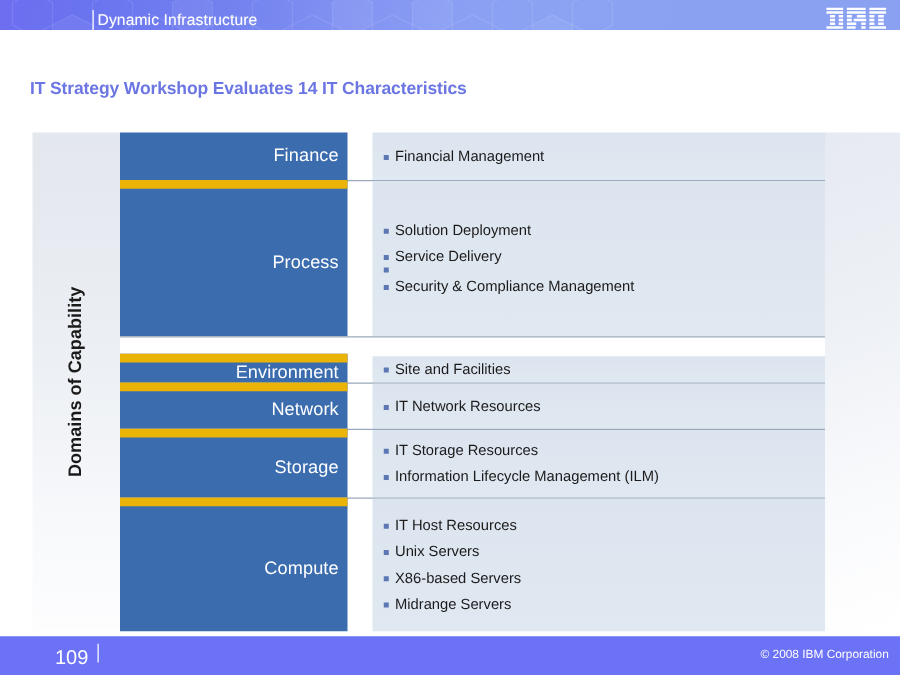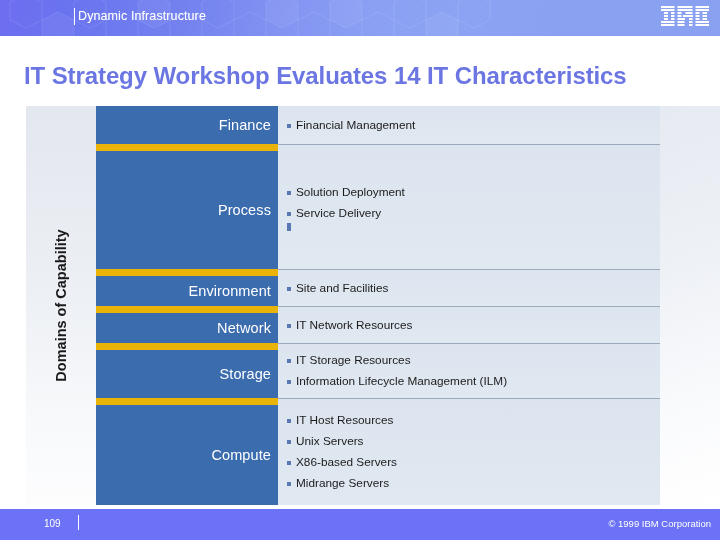--- a/index.html
+++ b/index.html
@@ -12,21 +12,21 @@
   #slide {
     position: relative;
     width: 720px; height: 540px;
     background: #ffffff;
     overflow: hidden;
   }
 
   
   #header-band {
     position: absolute; left: 0; top: 0;
-    width: 720px; height: 36px;
+    width: 720px; height: 24px;
     background: linear-gradient(100deg,
         #6d6ef0 0%, #6a74ef 10%, #7382ef 26%,
         #8394f2 40%, #8ba0f3 52%, #8ba3f2 64%,
         #8aa1f2 78%, #8aa0f1 100%);
     overflow: hidden;
   }
   #hex-pattern {
     position: absolute; left: 0; top: 0;
     width: 520px; height: 36px;
     opacity: .55;
@@ -45,21 +45,21 @@
     background: #ffffff;
   }
   #ibm-logo {
     position: absolute; right: 11px; top: 6px;
     width: 48px; height: 21px;
   }
 
   
   #page-title {
     position: absolute; left: 24px; top: 62px;
-    font-size: 24px;
+    font-size: 14px;
     font-weight: bold;
     color: #6b76e2;
     letter-spacing: -0.1px;
     white-space: nowrap;
   }
 
   
   #table-wrap {
     position: absolute;
     left: 26px; top: 106px;
@@ -115,20 +115,21 @@
 
   .items-cell {
     flex: 1 1 auto;
     box-sizing: border-box;
     padding: 0 8px 0 9px;
     display: flex;
     flex-direction: column;
     justify-content: center;
     background: linear-gradient(180deg,
        rgba(220,229,239,1) 0%, rgba(224,232,241,1) 100%);
+    margin-left: 20px;
   }
   .bullet-line {
     display: flex;
     align-items: baseline;
     font-size: 11.8px;
     color: #1b1b1b;
     line-height: 1.78;
     white-space: nowrap;
   }
   .bullet-mark {
@@ -150,21 +151,21 @@
   }
 
   
   #footer-band {
     position: absolute; left: 0; bottom: 0;
     width: 720px; height: 31px;
     background: #6b72f5;
   }
   #footer-page {
     position: absolute; left: 44px; top: 9px;
-    font-size: 10px; color: #ffffff;
+    font-size: 16px; color: #ffffff;
   }
   #footer-sep {
     position: absolute; left: 78px; top: 6px;
     width: 1px; height: 15px; background: #ffffff;
   }
   #footer-copy {
     position: absolute; right: 9px; top: 9px;
     font-size: 9.5px; color: #ffffff;
     white-space: nowrap;
   }
@@ -274,24 +275,25 @@
             </div>
             <div class="bullet-line">
               <span class="bullet-mark"></span>
               <span>Service Delivery</span>
             </div>
             <div class="bullet-line">
               <span class="bullet-mark"></span>
             </div>
             <div class="bullet-line">
               <span class="bullet-mark"></span>
-            </div>
-          </div>
-        </div>
-        <div class="row" style="height: 37px;">
+              <span>Security &amp; Compliance Management</span>
+            </div>
+          </div>
+        </div>
+        <div class="row" style="height: 37px; align-items: flex-end;">
           <div class="cat-cell">
             <span class="cat-label">Environment</span>
           </div>
           <div class="items-cell">
             <div class="bullet-line">
               <span class="bullet-mark"></span>
               <span>Site and Facilities</span>
             </div>
           </div>
         </div>
@@ -343,16 +345,16 @@
               <span>Midrange Servers</span>
             </div>
           </div>
         </div>
       </div>
   </div>
 
   <div id="footer-band">
     <div id="footer-page">109</div>
     <div id="footer-sep"></div>
-    <div id="footer-copy">© 1999 IBM Corporation</div>
+    <div id="footer-copy">© 2008 IBM Corporation</div>
   </div>
 
 </div>
 
 </body></html>

